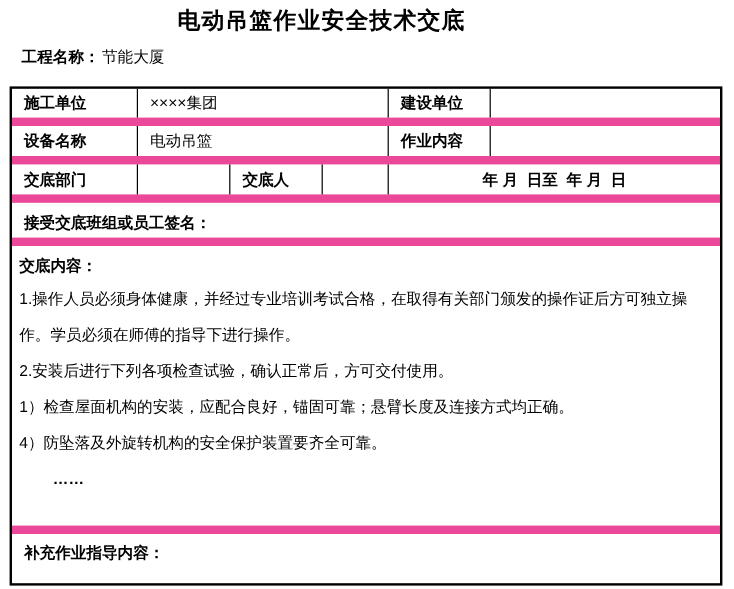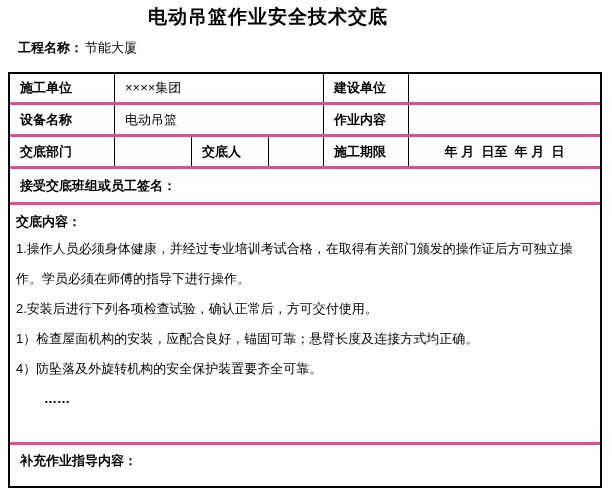--- a/index.html
+++ b/index.html
@@ -21,21 +21,21 @@
   .project-line .lbl { font-weight:bold; }
   .project-line .val { margin-left:2px; }
 
   .form-table {
     position:absolute; left:8px; top:72px;
     width:594px; height:416px;
     border:2px solid #000; box-sizing:border-box;
     display:flex; flex-direction:column;
     background:#fff;
   }
-  .row { display:flex; box-sizing:border-box; border-bottom:3px solid #ec4899; flex:0 0 auto; }
+  .row { display:flex; box-sizing:border-box; border-bottom:7px solid #ec4899; flex:0 0 auto; }
   .row:last-child { border-bottom:none; flex:1 1 auto; }
   .cell {
     box-sizing:border-box; border-right:1px solid #000;
     display:flex; align-items:center;
     padding-left:10px; font-size:13px; overflow:hidden;
   }
   .cell:last-child { border-right:none; }
   .lblcell { font-weight:bold; }
   .r1 { height:31px; } .r2 { height:32px; } .r3 { height:32px; }
   .r4 { height:36px; } .r5 { height:240px; }
@@ -78,21 +78,20 @@
     <div class="cell w-b">电动吊篮</div>
     <div class="cell lblcell w-c">作业内容</div>
     <div class="cell grow"></div>
   </div>
 
   <div class="row r3">
     <div class="cell lblcell w-a">交底部门</div>
     <div class="cell w-d"></div>
     <div class="cell lblcell w-d">交底人</div>
     <div class="cell w-e"></div>
-    <div class="cell lblcell w-c">施工期限</div>
     <div class="cell grow datecell">年 月  日至  年 月  日</div>
   </div>
 
   <div class="row r4">
     <div class="block-cell sign-cell">接受交底班组或员工签名：</div>
   </div>
 
   <div class="row r5">
     <div class="block-cell content-cell">
       <div class="content-heading">交底内容：</div>

